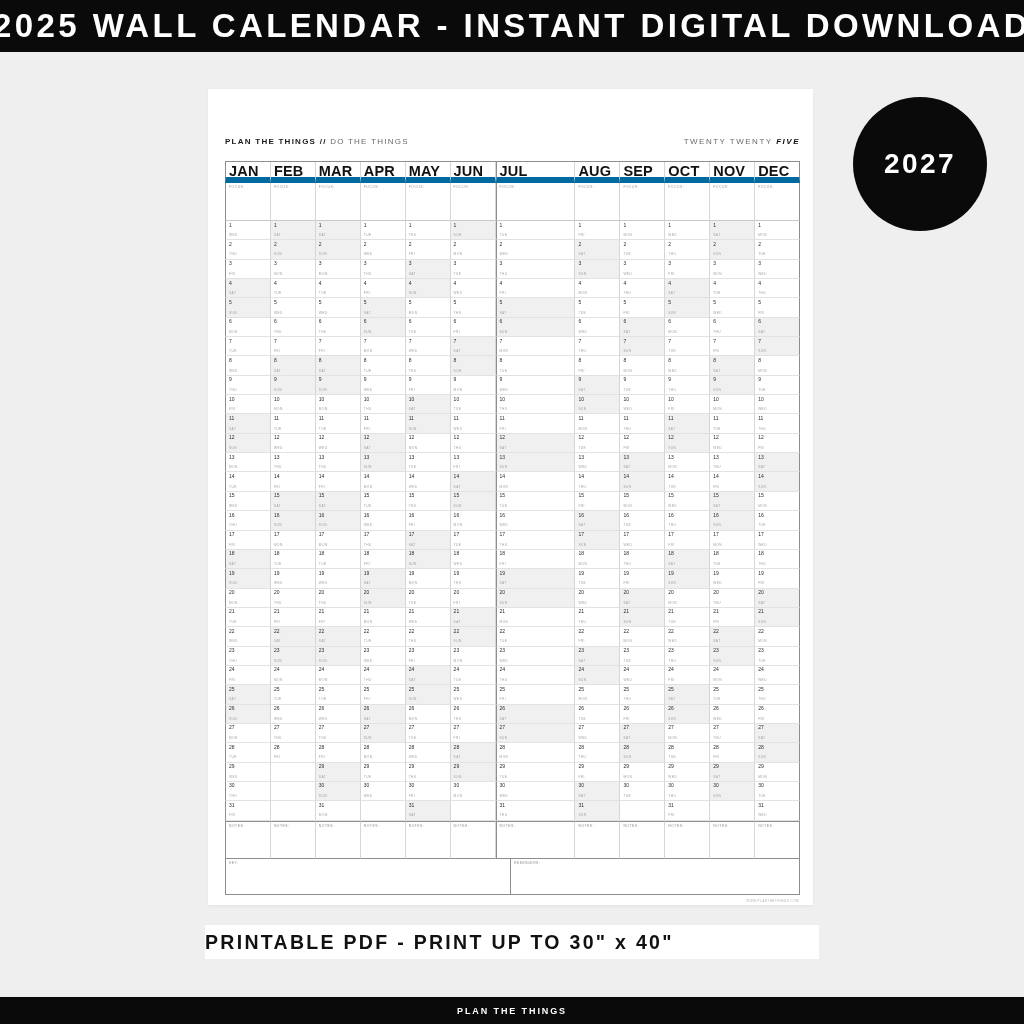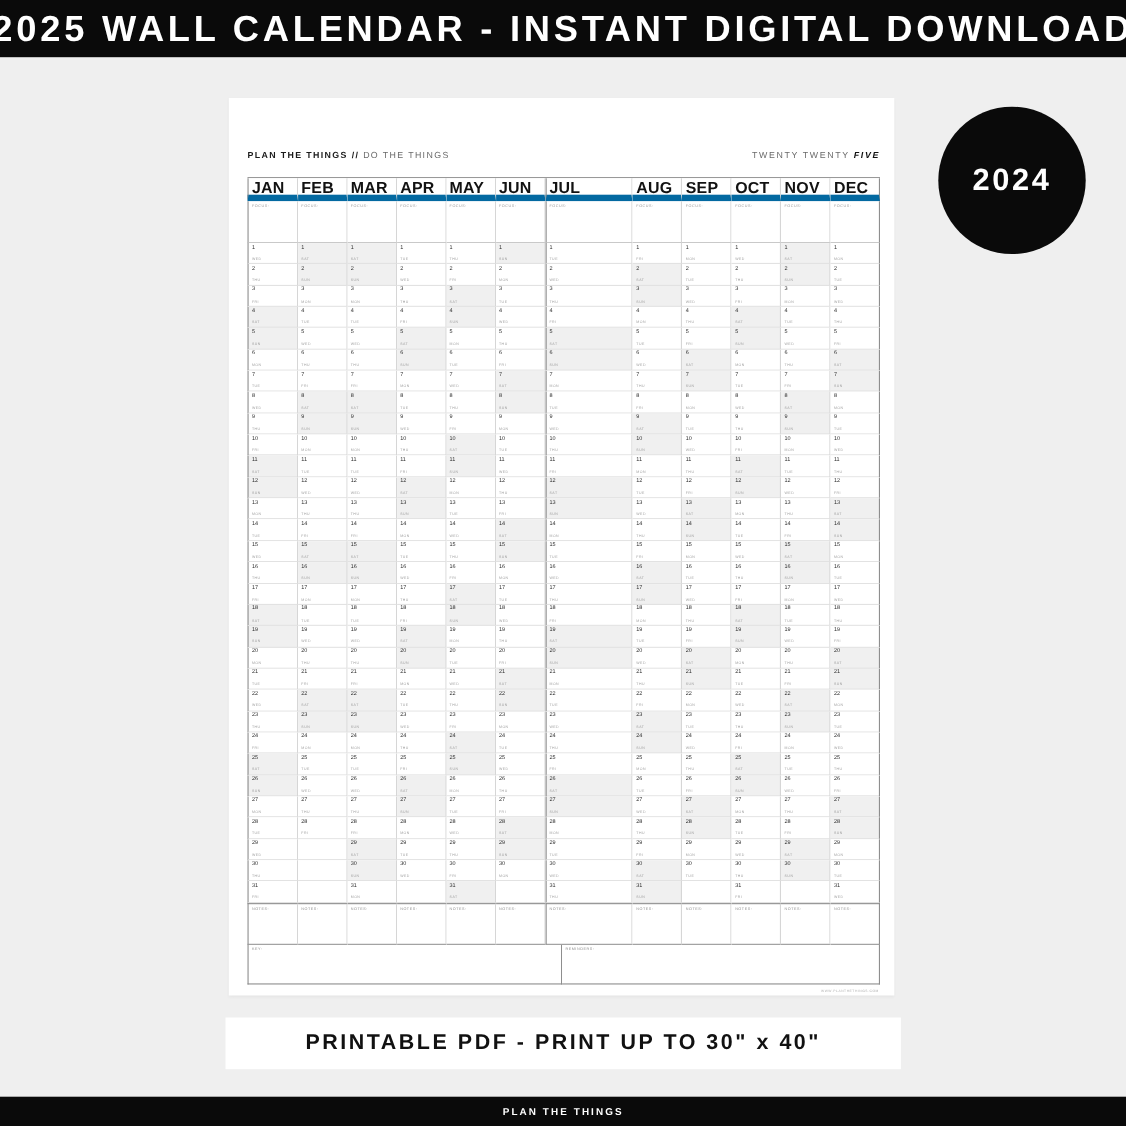--- a/index.html
+++ b/index.html
@@ -16,22 +16,22 @@
     position: absolute; left: 0; top: 0; width: 1024px; height: 52px;
     background: #0a0a0a; display: flex; align-items: center; justify-content: center;
   }
   .top-banner-text {
     color: #ffffff; font-size: 33px; font-weight: bold;
     letter-spacing: 3.4px; white-space: nowrap;
   }
 
   
   .pdf-banner {
-    position: absolute; left: 205px; top: 925px; width: 614px; height: 47px;
-    background: #ffffff; display: flex; align-items: center; justify-content: center;
+    position: absolute; left: 205px; top: 925px; width: 614px; height: 34px;
+    background: #ffffff; display: flex; align-items: center; justify-content: flex-start;
   }
   .pdf-banner-text {
     color: #111111; font-size: 19.5px; font-weight: bold;
     letter-spacing: 2.3px; white-space: nowrap;
   }
   .bottom-banner {
     position: absolute; left: 0; top: 997px; width: 1024px; height: 27px;
     background: #0a0a0a; display: flex; align-items: center; justify-content: center;
   }
   .bottom-banner-text {
@@ -135,21 +135,21 @@
 </head>
 <body>
 
 <div id="app">
 
   <div class="top-banner">
     <div class="top-banner-text">2025 WALL CALENDAR - INSTANT DIGITAL DOWNLOAD</div>
   </div>
 
   <div class="year-badge">
-    <div class="year-badge-text">2024</div>
+    <div class="year-badge-text">2027</div>
   </div>
 
   <div class="sheet">
     <div class="sheet-inner">
 
       <div class="sheet-head">
         <div class="brand">
           <b>PLAN THE THINGS</b>
           <span class="slash">//</span>
           <span class="light">DO THE THINGS</span>

